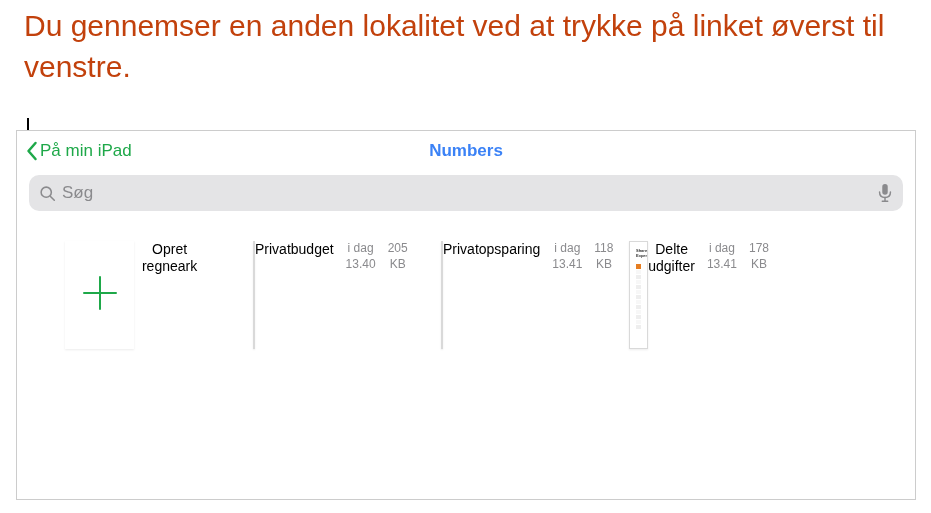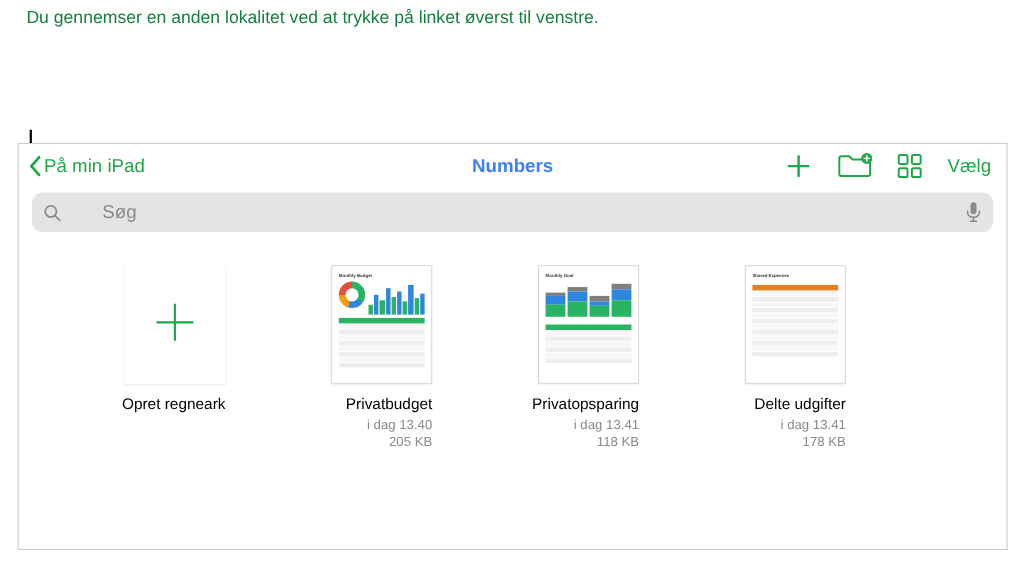--- a/index.html
+++ b/index.html
@@ -8,23 +8,23 @@
       background: #fff;
       width: 931px;
       height: 513px;
       position: relative;
     }
 
     .callout {
       position: absolute;
       left: 24px;
       top: 6px;
-      font-size: 16px;
+      font-size: 30px;
       line-height: 1.35;
-      color: #15803d;
+      color: #c2410c;
       font-weight: 400;
     }
     .callout-line {
       position: absolute;
       left: 27px;
       top: 118px;
       width: 2px;
       height: 32px;
       background: #000;
     }
@@ -89,21 +89,20 @@
 
     .search-bar {
       margin: 4px 12px 6px 12px;
       background: #e4e4e6;
       border-radius: 10px;
       height: 36px;
       display: flex;
       align-items: center;
       padding: 0 10px;
       color: #8a8a8d;
-      gap: 31px;
     }
     .search-icon {
       width: 17px;
       height: 17px;
       margin-right: 6px;
       flex-shrink: 0;
     }
     .search-input {
       flex: 1;
       border: none;
@@ -122,22 +121,21 @@
       cursor: pointer;
     }
 
     .file-grid {
       display: flex;
       gap: 48px;
       padding: 24px 48px;
     }
     .file-item {
       display: flex;
-      flex-direction: column;
-      align-items: flex-end;
+      align-items: flex-start;
       width: 140px;
       cursor: pointer;
     }
     .thumb {
       width: 92px;
       height: 108px;
       border: 1px solid #d9d9d9;
       background: #fff;
       box-shadow: 0 1px 2px rgba(0,0,0,0.08);
       margin-bottom: 10px;
@@ -250,43 +248,20 @@
 <div class="app-window">
 
   <div class="nav-bar">
     <div class="back-link">
       <svg class="back-chevron" viewBox="0 0 12 20" fill="none">
         <path d="M10 2 L3 10 L10 18" stroke="#1ea849" stroke-width="2.5" stroke-linecap="round" stroke-linejoin="round"></path>
       </svg>
       <span>På min iPad</span>
     </div>
     <div class="nav-title">Numbers</div>
-    <div class="nav-right">
-      <div class="nav-icon">
-        <svg width="26" height="26" viewBox="0 0 26 26">
-          <path d="M13 4 V22 M4 13 H22" stroke="#1ea849" stroke-width="2.2" stroke-linecap="round"></path>
-        </svg>
-      </div>
-      <div class="nav-icon">
-        <svg width="32" height="26" viewBox="0 0 32 26">
-          <path d="M2 6 Q2 4 4 4 H11 L14 7 H28 Q30 7 30 9 V20 Q30 22 28 22 H4 Q2 22 2 20 Z" fill="none" stroke="#1ea849" stroke-width="1.8"></path>
-          <circle cx="27" cy="6" r="5" fill="#1ea849"></circle>
-          <path d="M27 3.5 V8.5 M24.5 6 H29.5" stroke="#fff" stroke-width="1.3" stroke-linecap="round"></path>
-        </svg>
-      </div>
-      <div class="nav-icon">
-        <svg width="24" height="24" viewBox="0 0 24 24">
-          <rect x="2" y="2" width="8" height="8" rx="1.5" fill="none" stroke="#1ea849" stroke-width="1.8"></rect>
-          <rect x="14" y="2" width="8" height="8" rx="1.5" fill="none" stroke="#1ea849" stroke-width="1.8"></rect>
-          <rect x="2" y="14" width="8" height="8" rx="1.5" fill="none" stroke="#1ea849" stroke-width="1.8"></rect>
-          <rect x="14" y="14" width="8" height="8" rx="1.5" fill="none" stroke="#1ea849" stroke-width="1.8"></rect>
-        </svg>
-      </div>
-      <div class="select-text">Vælg</div>
-    </div>
   </div>
 
   <div class="search-bar">
     <svg class="search-icon" viewBox="0 0 20 20">
       <circle cx="8.5" cy="8.5" r="6" fill="none" stroke="#8a8a8d" stroke-width="1.8"></circle>
       <path d="M13.5 13.5 L18 18" stroke="#8a8a8d" stroke-width="1.8" stroke-linecap="round"></path>
     </svg>
     <input class="search-input" type="text" placeholder="Søg" style="">
     <svg class="mic-icon" viewBox="0 0 16 22">
       <rect x="5" y="1" width="6" height="12" rx="3" fill="#8a8a8d"></rect>

